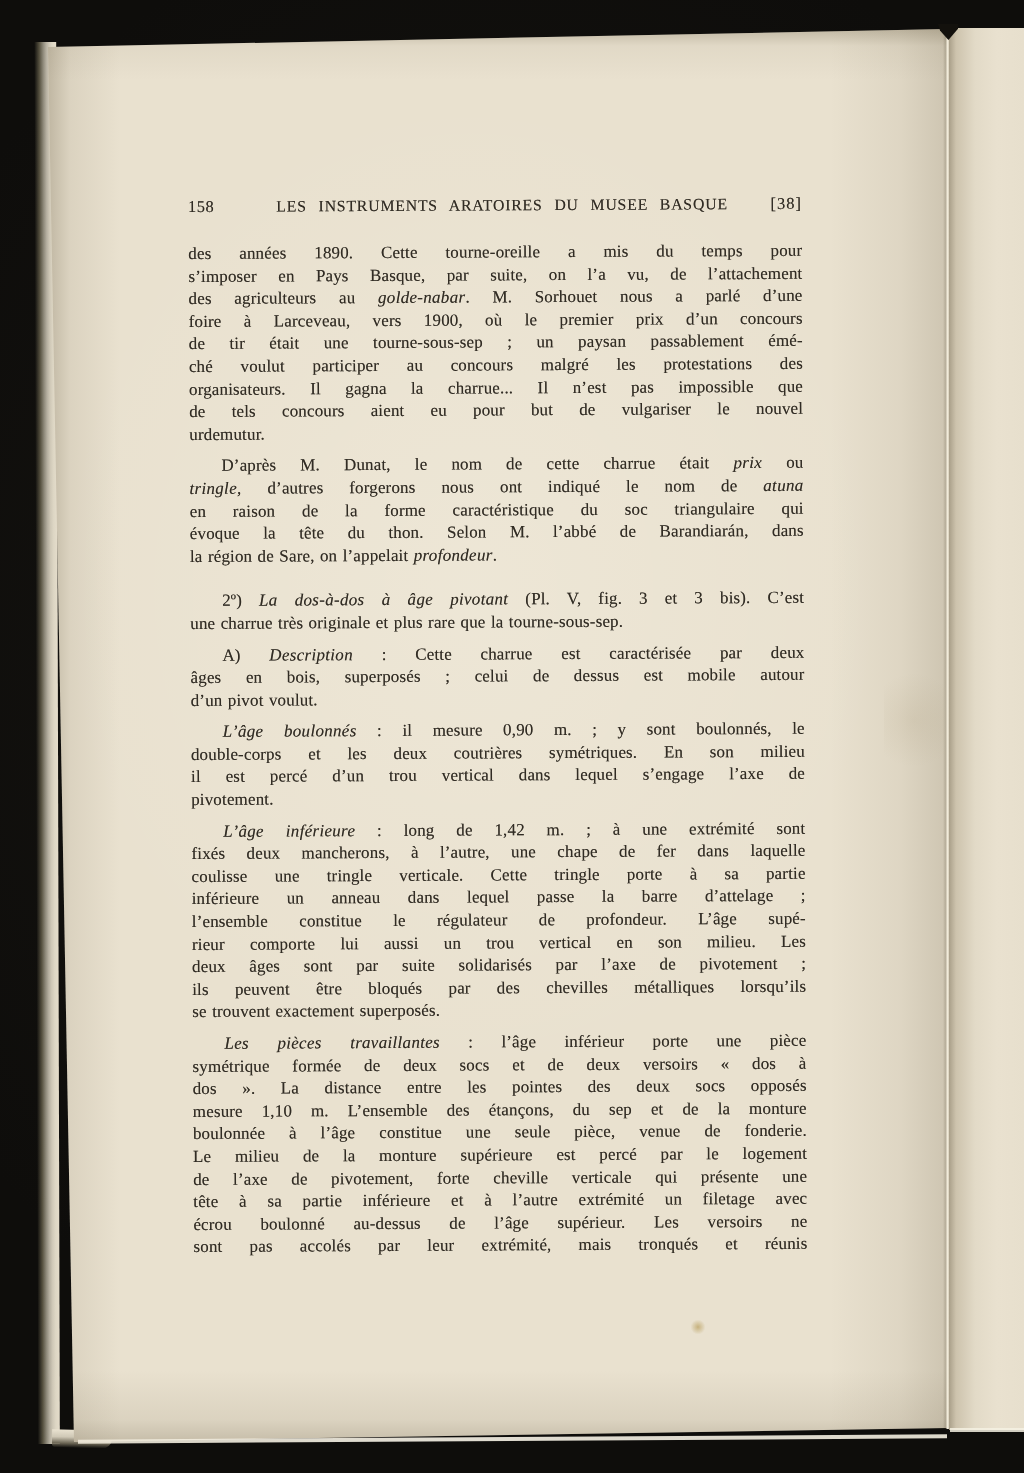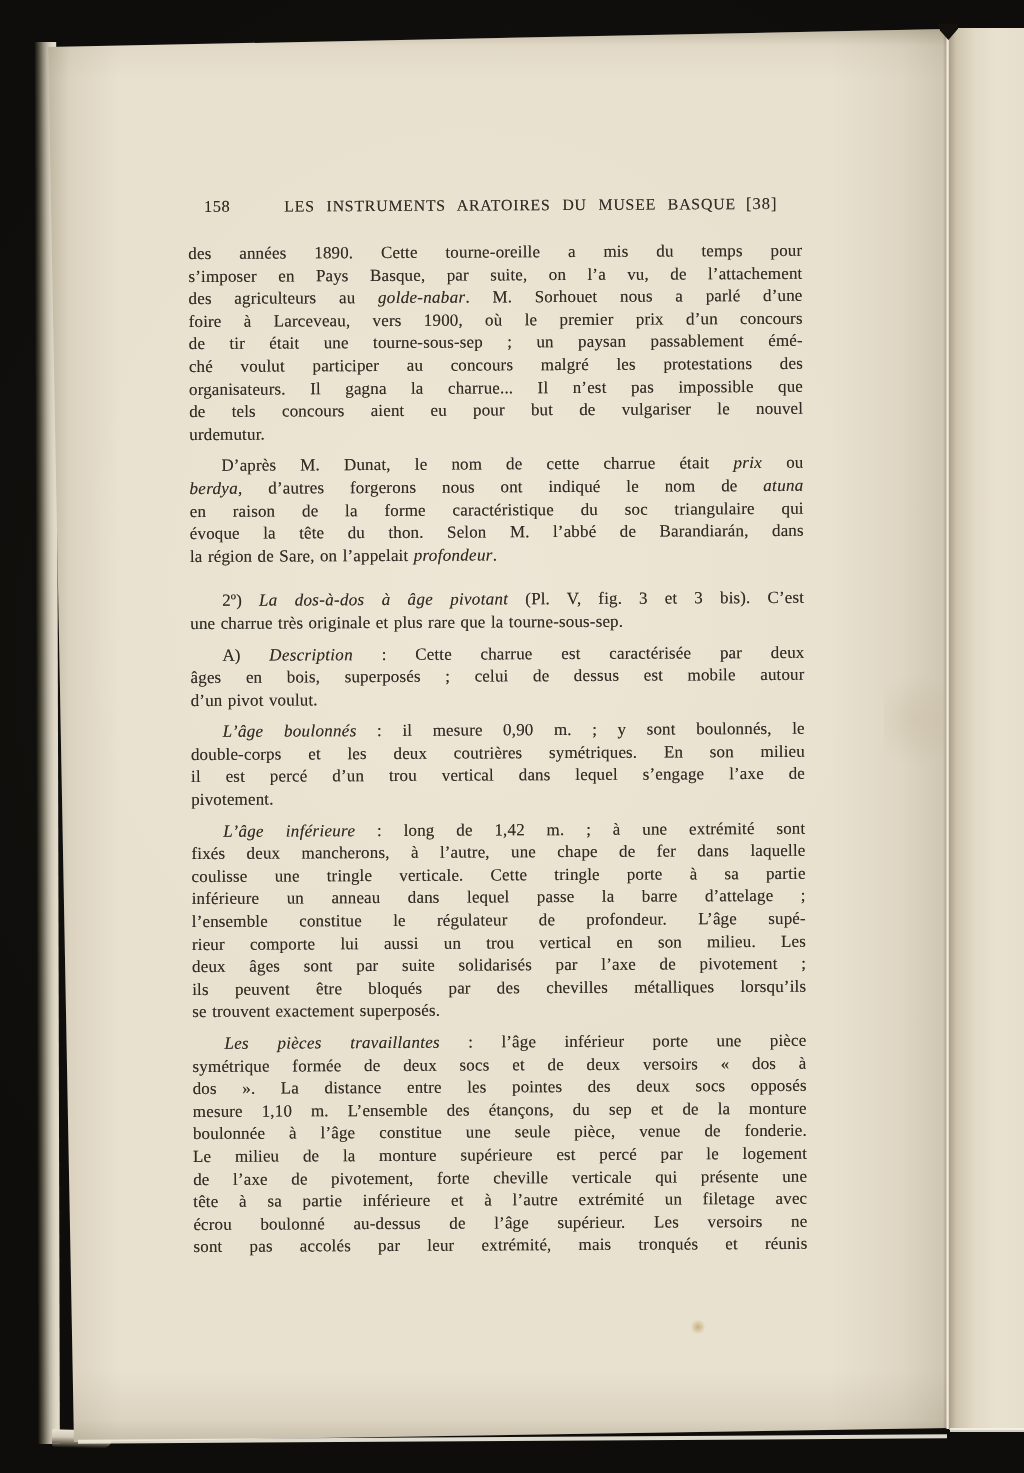--- a/index.html
+++ b/index.html
@@ -76,23 +76,23 @@
   .text-block{
     position:absolute;left:188px;top:196px;width:614px;
     color:#312c24;
     transform:rotate(-0.3deg);transform-origin:left top;
     text-shadow:0 0 0.45px rgba(49,44,36,0.55);
   }
   .page-header{
     display:flex;align-items:baseline;
     font-size:16.5px;line-height:22px;letter-spacing:0.4px;
   }
-  .page-number{width:70px;text-align:left;margin-left:16px;}
+  .page-number{width:70px;text-align:left;}
   .running-title{flex:1;text-align:center;word-spacing:7px;letter-spacing:0.8px;font-size:15.8px;}
-  .issue-number{width:56px;text-align:left;letter-spacing:1px;}
+  .issue-number{width:56px;text-align:right;letter-spacing:1px;}
   .text-body{margin-top:25px;font-size:17px;line-height:22.6px;word-spacing:1px;letter-spacing:0.15px;}
   .para{margin-top:9px;}
   .para:first-child{margin-top:0;}
   .para.gap-large{margin-top:22px;}
   .tline{
     text-align:justify;height:22.6px;line-height:22.6px;overflow:hidden;
   }
   .tline::after{content:"";display:inline-block;width:100%;}
   .tline.end{text-align:left;}
   .tline.end::after{content:none;}
@@ -130,21 +130,21 @@
           <div class="tline"><span class="rm">des agriculteurs au </span><span class="it">golde-nabar</span><span class="rm">. M. Sorhouet nous a parlé d’une</span></div>
           <div class="tline"><span class="rm">foire à Larceveau, vers 1900, où le premier prix d’un concours</span></div>
           <div class="tline"><span class="rm">de tir était une tourne-sous-sep ; un paysan passablement émé-</span></div>
           <div class="tline"><span class="rm">ché voulut participer au concours malgré les protestations des</span></div>
           <div class="tline"><span class="rm">organisateurs. Il gagna la charrue... Il n’est pas impossible que</span></div>
           <div class="tline"><span class="rm">de tels concours aient eu pour but de vulgariser le nouvel</span></div>
           <div class="tline end"><span class="rm">urdemutur.</span></div>
         </div>
         <div class="para">
           <div class="tline ind"><span class="rm">D’après M. Dunat, le nom de cette charrue était </span><span class="it">prix</span><span class="rm"> ou</span></div>
-          <div class="tline"><span class="it">berdya,</span><span class="rm"> d’autres forgerons nous ont indiqué le nom de </span><span class="it">atuna</span></div>
+          <div class="tline"><span class="it">tringle,</span><span class="rm"> d’autres forgerons nous ont indiqué le nom de </span><span class="it">atuna</span></div>
           <div class="tline"><span class="rm">en raison de la forme caractéristique du soc triangulaire qui</span></div>
           <div class="tline"><span class="rm">évoque la tête du thon. Selon M. l’abbé de Barandiarán, dans</span></div>
           <div class="tline end"><span class="rm">la région de Sare, on l’appelait </span><span class="it">profondeur</span><span class="rm">.</span></div>
         </div>
         <div class="para gap-large">
           <div class="tline ind"><span class="rm">2º) </span><span class="it">La dos-à-dos à âge pivotant</span><span class="rm"> (Pl. V, fig. 3 et 3 bis). C’est</span></div>
           <div class="tline end"><span class="rm">une charrue très originale et plus rare que la tourne-sous-sep.</span></div>
         </div>
         <div class="para">
           <div class="tline ind"><span class="rm">A) </span><span class="it">Description</span><span class="rm"> : Cette charrue est caractérisée par deux</span></div>

